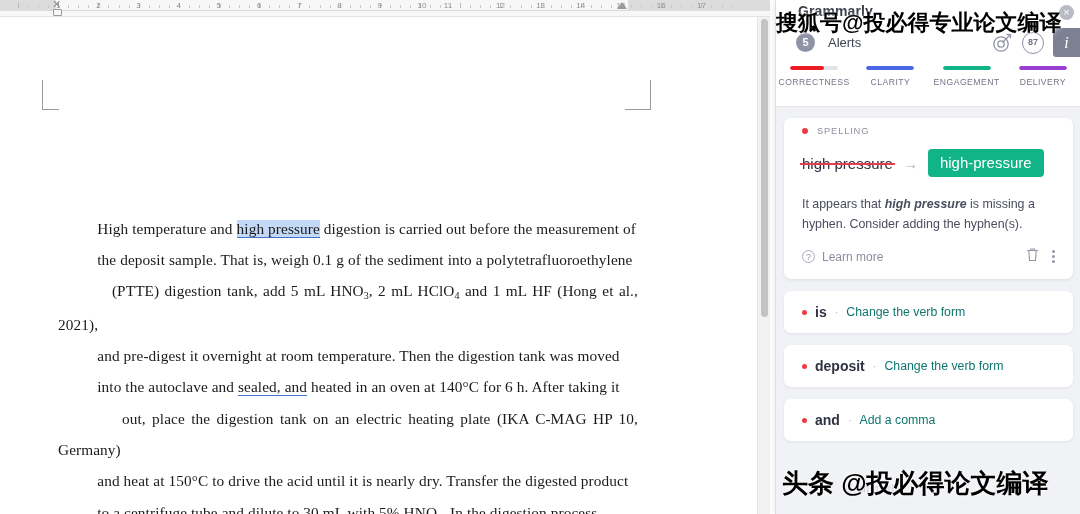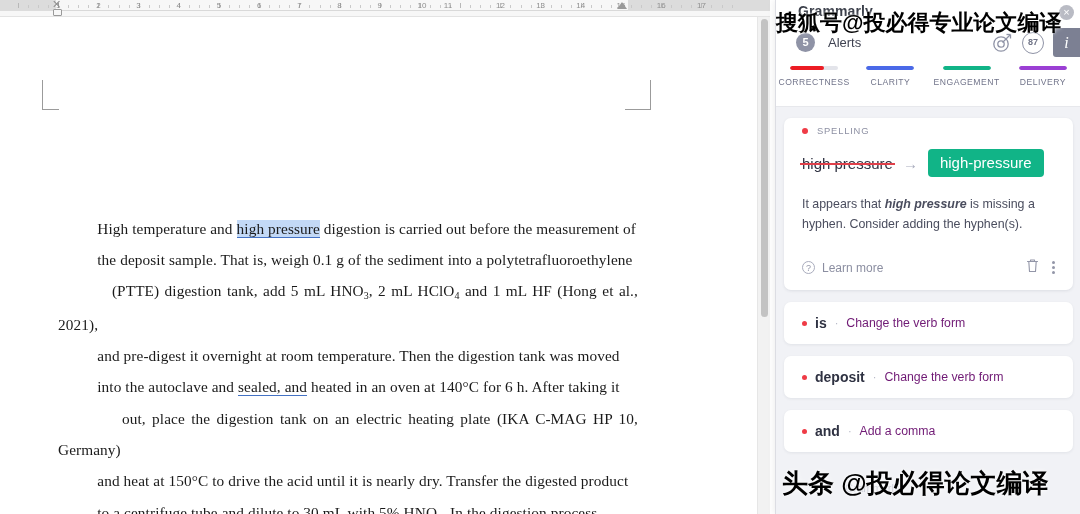--- a/index.html
+++ b/index.html
@@ -226,21 +226,21 @@
     height: 1.5px; background: #e0404a;
   }
   .arrow { color: #a9acbd; font-size: 15px; }
   .repl {
     background: #11b487; color: #ffffff;
     font-size: 15px; padding: 5px 12px 6px;
     border-radius: 4px; white-space: nowrap; cursor: pointer;
   }
   .explain {
     font-size: 12.4px; line-height: 20px; color: #4a4d5e;
-    margin-bottom: 24px;
+    margin-bottom: 13px;
   }
   .explain b { font-weight: bold; font-style: italic; }
   .card-foot { display: flex; align-items: center; justify-content: space-between; }
   .learn {
     display: flex; align-items: center; gap: 7px;
     font-size: 12px; color: #8b8ea1; cursor: pointer;
   }
   .q-icon {
     width: 13px; height: 13px; border-radius: 50%;
     border: 1px solid #a9acbd; color: #9396a8;
@@ -261,21 +261,21 @@
     margin: 12px 8px 0;
     height: 42px;
     display: flex; align-items: center; gap: 8px;
     padding: 0 18px;
     box-shadow: 0 1px 3px rgba(40,45,70,0.08);
     cursor: pointer;
   }
   .mini-dot { width: 5px; height: 5px; border-radius: 50%; background: #ef3b46; flex: none; }
   .mini-word { font-size: 14px; font-weight: bold; color: #2f3242; }
   .mini-sep { font-size: 11px; color: #b5b8c6; }
-  .mini-action { font-size: 12.3px; color: #701a75; }
+  .mini-action { font-size: 12.3px; color: #0f766e; }
 
   
   .wm {
     position: absolute;
     font-family: Liberation Sans, sans-serif;
     font-weight: bold;
     color: #000000;
     white-space: nowrap;
     pointer-events: none;
   }

